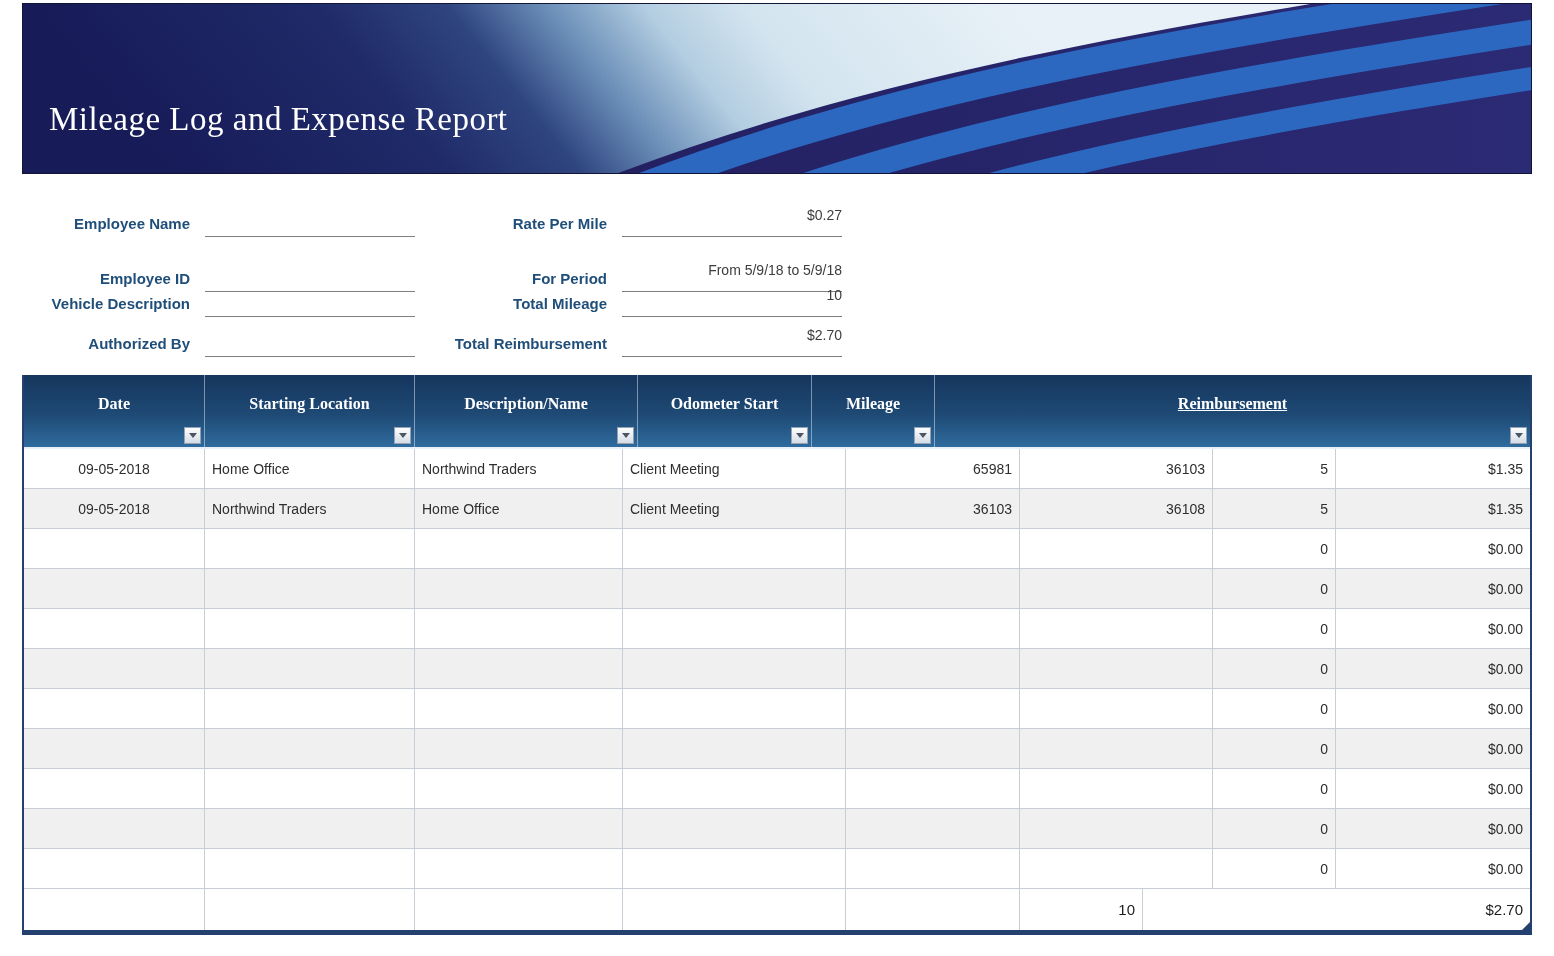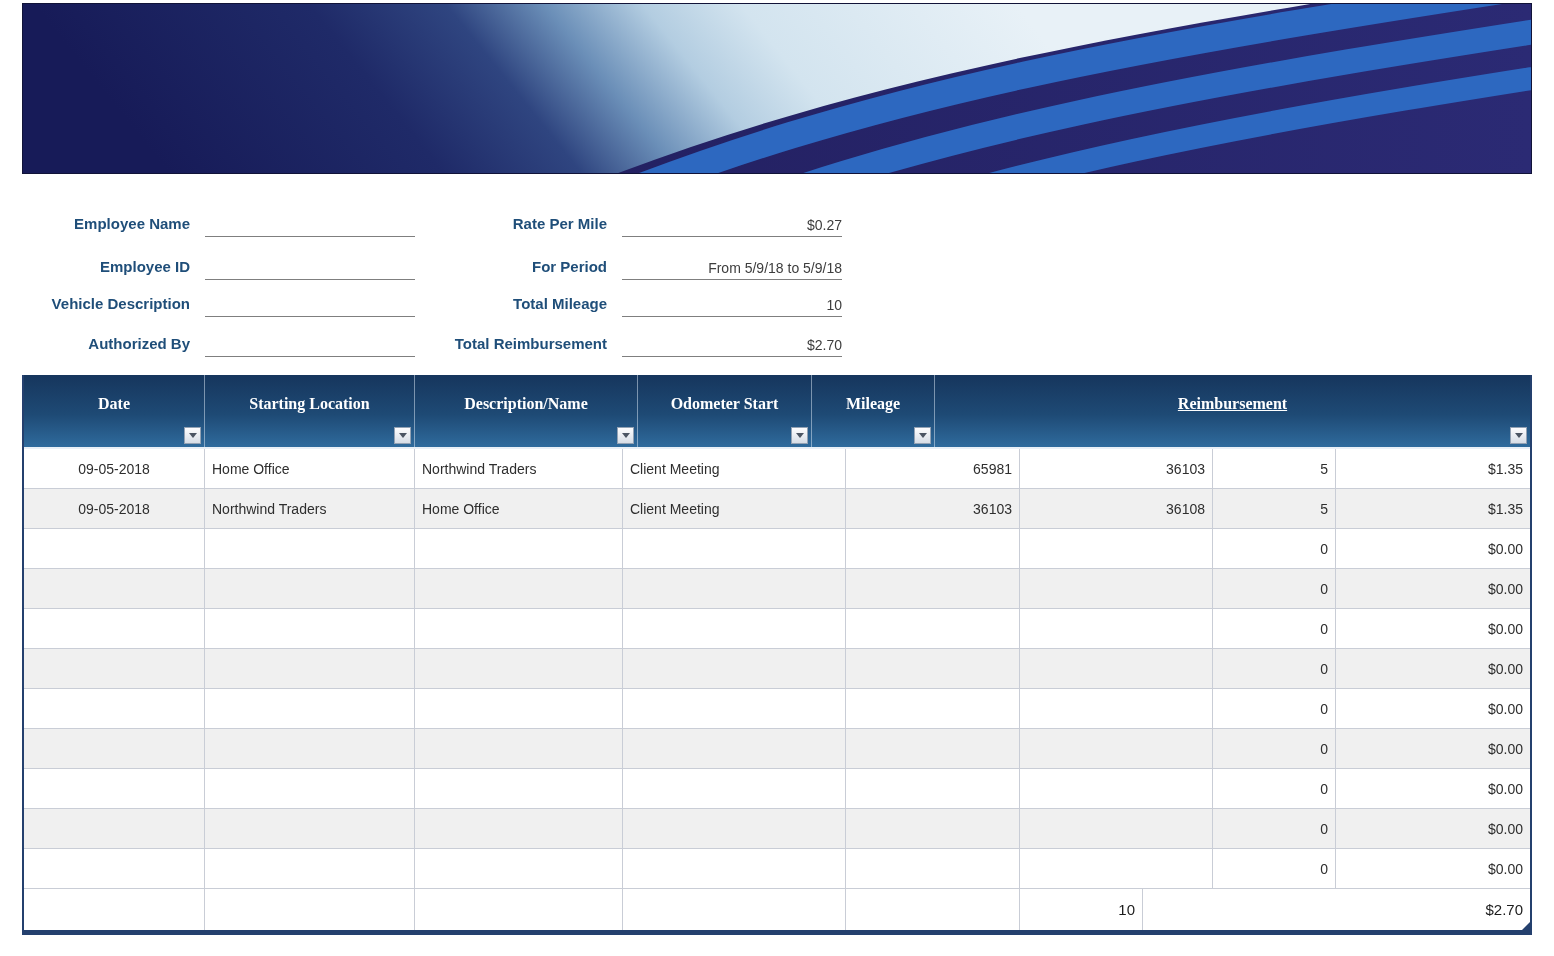--- a/index.html
+++ b/index.html
@@ -22,24 +22,24 @@
 
   
   .form-area{position:absolute;left:22px;top:200px;width:1510px;height:172px}
   .flabel{
     position:absolute;height:28px;box-sizing:border-box;padding-bottom:5px;
     display:flex;align-items:flex-end;justify-content:flex-end;
     color:#1f4e79;font-weight:bold;font-size:15px;white-space:nowrap;
   }
   .ffield{
     position:absolute;height:28px;box-sizing:border-box;border-bottom:1px solid #7f7f7f;
-    display:flex;align-items:flex-end;justify-content:flex-end;padding-bottom:3px;
+    display:flex;align-items:flex-end;justify-content:flex-end;padding-bottom:13px;
     font-size:14px;color:#3d3d3d;white-space:nowrap;
   }
-  .r0{top:9px}.r1{top:52px}.r2{top:89px}.r3{top:129px}
+  .r0{top:9px}.r1{top:64px}.r2{top:89px}.r3{top:129px}
   .lcol-label{left:0;width:168px}
   .lcol-field{left:183px;width:210px}
   .rcol-label{left:340px;width:245px}
   .rcol-field{left:600px;width:220px}
 
   
   .mtable{
     position:absolute;left:22px;top:375px;width:1510px;box-sizing:border-box;
     border-left:2px solid #24406e;border-right:2px solid #24406e;border-bottom:5px solid #24406e;
     background:#fff;
@@ -100,20 +100,21 @@
         <stop offset="0" stop-color="#232061"></stop>
         <stop offset="1" stop-color="#2b2a74"></stop>
       </linearGradient>
     </defs>
     <rect width="1510" height="170" fill="url(#gBase)"></rect>
     <path d="M 530,196 C 830,73 1100,28 1590,-48 L 1590,230 L 530,230 Z" fill="url(#gDark)"></path>
     <path d="M 548,212 C 845,88 1115,42 1600,-32" fill="none" stroke="#2d68c0" stroke-width="27"></path>
     <path d="M 600,250 C 900,126 1170,80 1655,6" fill="none" stroke="#2d68c0" stroke-width="25"></path>
     <path d="M 652,288 C 952,164 1225,118 1710,44" fill="none" stroke="#2d68c0" stroke-width="23"></path>
   </svg>
+  <div class="banner-title">Mileage Log and Expense Report</div>
 </div>
 
 <div class="form-area">
   <div class="flabel lcol-label r0">Employee Name</div>
   <div class="ffield lcol-field r0"></div>
   <div class="flabel lcol-label r1">Employee ID</div>
   <div class="ffield lcol-field r1"></div>
   <div class="flabel lcol-label r2">Vehicle Description</div>
   <div class="ffield lcol-field r2"></div>
   <div class="flabel lcol-label r3">Authorized By</div>

